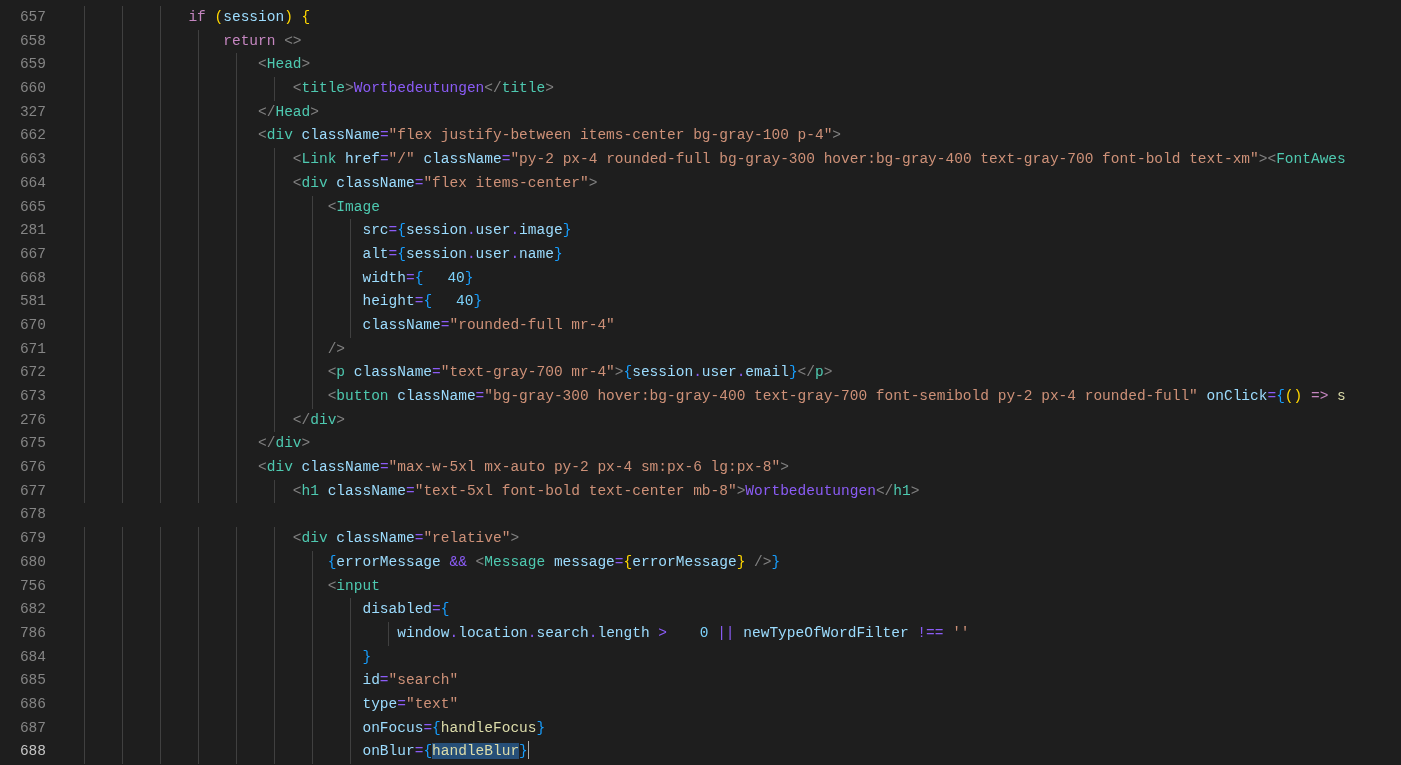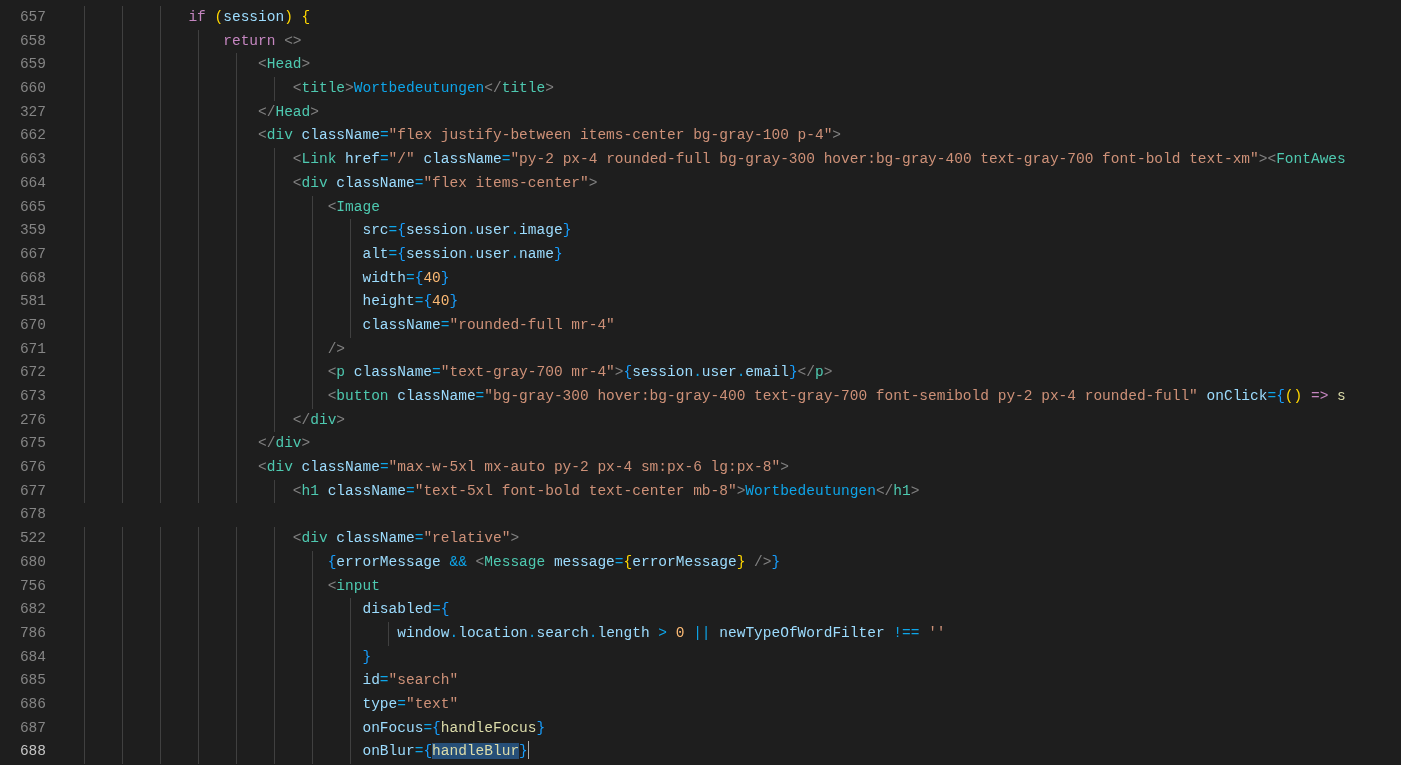--- a/index.html
+++ b/index.html
@@ -38,23 +38,23 @@
   position: absolute;
   left: 0; top: 0; bottom: 0;
   border-left: 1px solid #404040;
 }
 .t-keyword { color: #c586c0; }
 .t-tag { color: #4ec9b0; }
 .t-attr { color: #9cdcfe; }
 .t-string { color: #ce9178; }
 .t-var { color: #9cdcfe; }
 .t-func { color: #dcdcaa; }
-.t-num { color: #fdba74; }
+.t-num { color: #7dd3fc; margin-left: 24px; }
 .t-jsxp { color: #808080; }
-.t-text { color: #0ea5e9; }
+.t-text { color: #8b5cf6; }
 .t-yellowb { color: #ffd700; }
 .t-blueb { color: #179fff; }
 .selection { background: #264f78; }
 .current-line-gutter { color: #c6c6c6; }
 .cursor {
   display: inline-block;
   width: 1px; height: 18px;
   background: #aeafad;
   vertical-align: text-bottom;
   position: relative;
@@ -67,34 +67,34 @@
   <div class="gutter" id="gutter">
       <div class="ln">657</div>
       <div class="ln">658</div>
       <div class="ln">659</div>
       <div class="ln">660</div>
       <div class="ln">327</div>
       <div class="ln">662</div>
       <div class="ln">663</div>
       <div class="ln">664</div>
       <div class="ln">665</div>
-      <div class="ln">359</div>
+      <div class="ln">281</div>
       <div class="ln">667</div>
       <div class="ln">668</div>
       <div class="ln">581</div>
       <div class="ln">670</div>
       <div class="ln">671</div>
       <div class="ln">672</div>
       <div class="ln">673</div>
       <div class="ln">276</div>
       <div class="ln">675</div>
       <div class="ln">676</div>
       <div class="ln">677</div>
       <div class="ln">678</div>
-      <div class="ln">522</div>
+      <div class="ln">679</div>
       <div class="ln">680</div>
       <div class="ln">756</div>
       <div class="ln">682</div>
       <div class="ln">786</div>
       <div class="ln">684</div>
       <div class="ln">685</div>
       <div class="ln">686</div>
       <div class="ln">687</div>
       <div class="ln current-line-gutter">688</div>
     </div>

